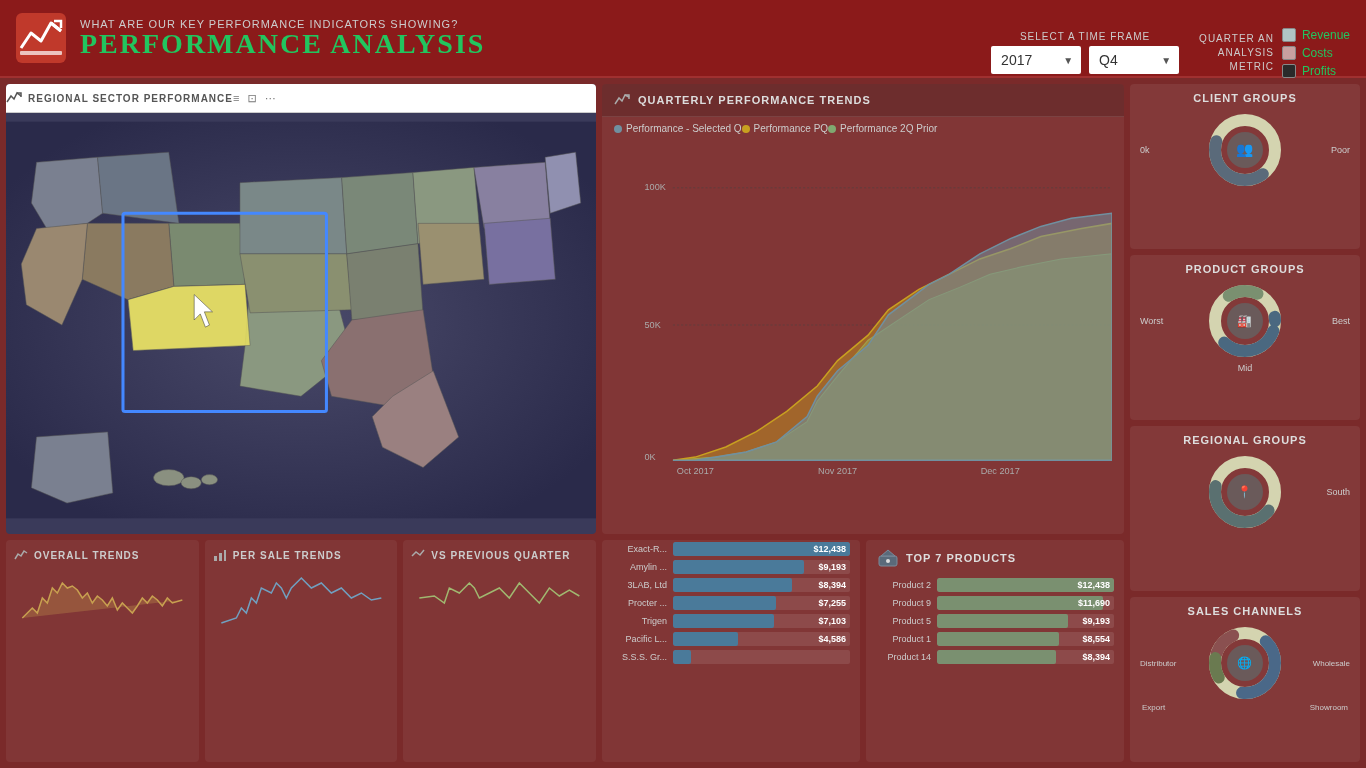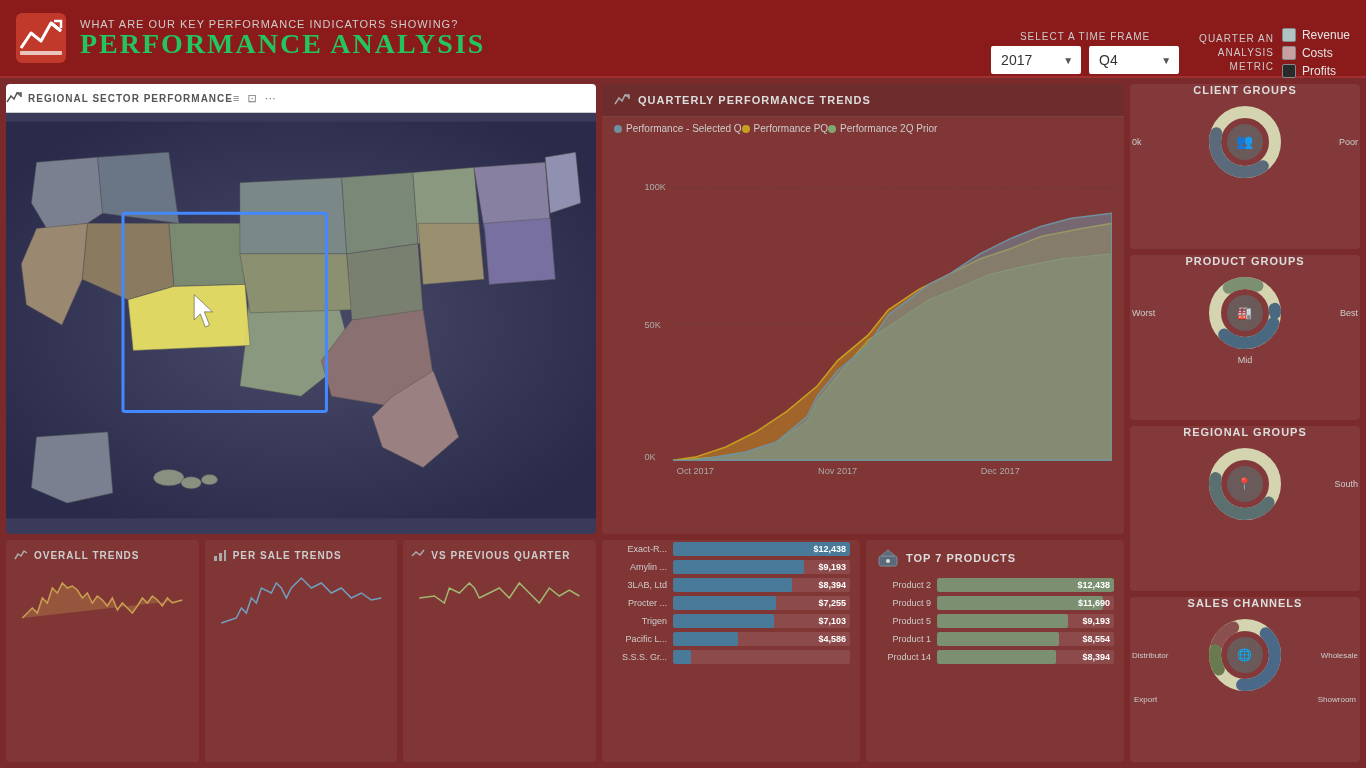--- a/index.html
+++ b/index.html
@@ -93,21 +93,21 @@
     .metric-legend {
       display: flex;
       flex-direction: column;
       gap: 4px;
     }
     .metric-item {
       display: flex;
       align-items: flex-start;
       gap: 6px;
       font-size: 12px;
-      color: #e5e5e5;
+      color: #22c55e;
     }
     .metric-box {
       width: 14px;
       height: 14px;
       border-radius: 2px;
       flex-shrink: 0;
     }
     .analysis-right {
       display: flex;
       align-items: center;
@@ -228,20 +228,21 @@
       grid-column: 3;
       grid-row: 1 / 3;
       display: flex;
       flex-direction: column;
       gap: 6px;
     }
     .mini-panel {
       background: rgba(255,255,255,0.07);
       border-radius: 4px;
       flex: 1;
+      padding: 8px;
       display: flex;
       flex-direction: column;
       align-items: center;
     }
     .mini-panel-title {
       font-size: 11px;
       font-weight: 700;
       letter-spacing: 1px;
       color: #ddd;
       text-transform: uppercase;

